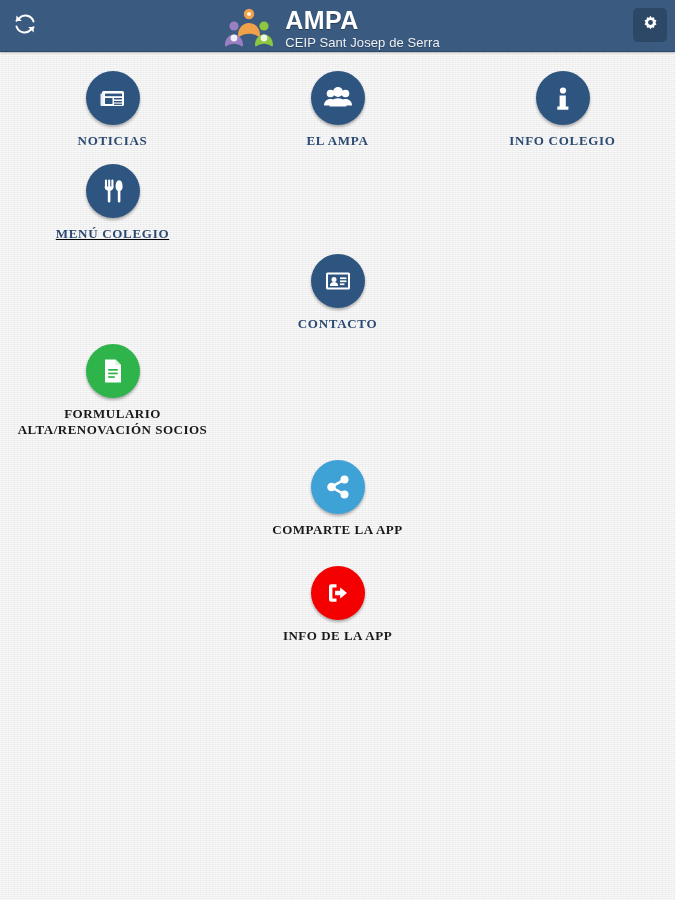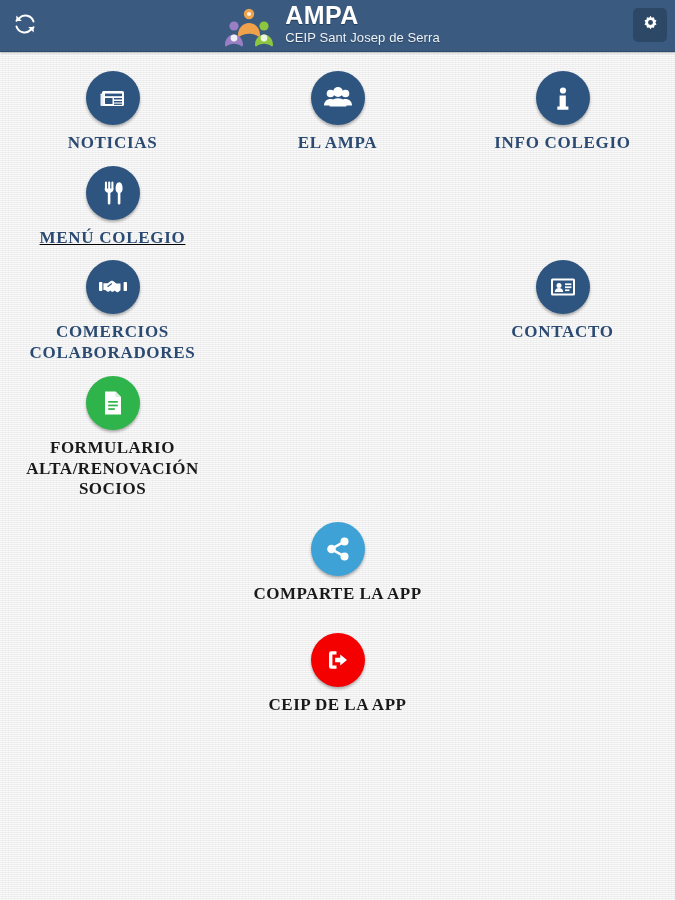--- a/index.html
+++ b/index.html
@@ -63,21 +63,21 @@
     height: 34px;
     border-radius: 5px;
     background: #2c4866;
     display: flex;
     align-items: center;
     justify-content: center;
     cursor: pointer;
   }
   .brand {
     display: flex;
-    align-items: flex-start;
+    align-items: flex-end;
     gap: 10px;
     transform: translateX(-6px);
   }
   .brand-logo {
     width: 52px;
     height: 44px;
     flex: 0 0 auto;
     margin-top: 2px;
   }
   .brand-text {
@@ -140,21 +140,21 @@
   }
   .circle.navy   { background: #2e5580; }
   .circle.green  { background: #2fb34b; }
   .circle.blue   { background: #3fa2d6; }
   .circle.red    { background: #f40000; }
   .circle svg { display: block; }
 
   .label {
     margin-top: 8px;
     font-family: "Liberation Serif", "DejaVu Serif", serif;
-    font-size: 17px;
+    font-size: 13px;
     font-weight: bold;
     letter-spacing: 0.7px;
     text-align: center;
     line-height: 1.22;
     color: #2b4a72;
     white-space: pre-line;
   }
   .label.dark { color: #191919; letter-spacing: 0.5px; }
 
   
@@ -281,36 +281,20 @@
                 <path d="M19.2 3.3c2.3 0 3.4 3 3.4 6.2 0 2.4-1 3.9-2.2 4.4v10.4a1.3 1.3 0 0 1-2.6 0V13.9c-1.2-.5-2.2-2-2.2-4.4 0-3.2 1.2-6.2 3.6-6.2z"></path>
               </svg>
             </span>
           </div>
           <div class="label">MENÚ COLEGIO</div>
         </div>
       </div>
     </div>
 
     <div class="row row-3">
-      <div class="cell">
-        <div class="tile">
-          <div class="circle navy">
-            <span>
-              <svg width="30" height="26" viewBox="0 0 30 26" fill="#ffffff">
-                <rect x="1" y="8" width="3.4" height="9" rx="0.8"></rect>
-                <rect x="25.6" y="8" width="3.4" height="9" rx="0.8"></rect>
-                <path d="M5.4 9.2h4.3l3.1-2.2c.7-.5 1.6-.5 2.3 0l3.3 2.4 4.1.2v6.7l-2.2 1.6c-.6.5-1.5.4-2.1-.1l-1.6-1.4-1.1 1c-.6.5-1.5.5-2.1 0l-1.2-1-1.2 1c-.6.5-1.5.5-2.1-.1L7.1 16H5.4z"></path>
-                <path d="M9.6 12.7l4.2-3.2" stroke="#2e5580" stroke-width="1.1" fill="none"></path>
-              </svg>
-            </span>
-          </div>
-          <div class="label">COMERCIOS
-COLABORADORES</div>
-        </div>
-      </div>
       <div class="cell empty">
         <div class="tile">
           <div class="circle navy"></div>
           <div class="label"></div>
         </div>
       </div>
       <div class="cell">
         <div class="tile">
           <div class="circle navy">
             <span>
@@ -402,21 +386,21 @@
       <div class="cell">
         <div class="tile">
           <div class="circle red">
             <span>
               <svg width="26" height="26" viewBox="0 0 26 26" fill="#ffffff">
                 <path d="M11.5 4.2H6.2A2.2 2.2 0 0 0 4 6.4v13.2a2.2 2.2 0 0 0 2.2 2.2h5.3v-3.4H7.4V7.6h4.1z"></path>
                 <path d="M15.2 7.4l6.8 5.6-6.8 5.6v-3.3h-5.1v-4.6h5.1z"></path>
               </svg>
             </span>
           </div>
-          <div class="label dark">CEIP DE LA APP</div>
+          <div class="label dark">INFO DE LA APP</div>
         </div>
       </div>
       <div class="cell empty">
         <div class="tile">
           <div class="circle navy"></div>
           <div class="label"></div>
         </div>
       </div>
     </div>
 

